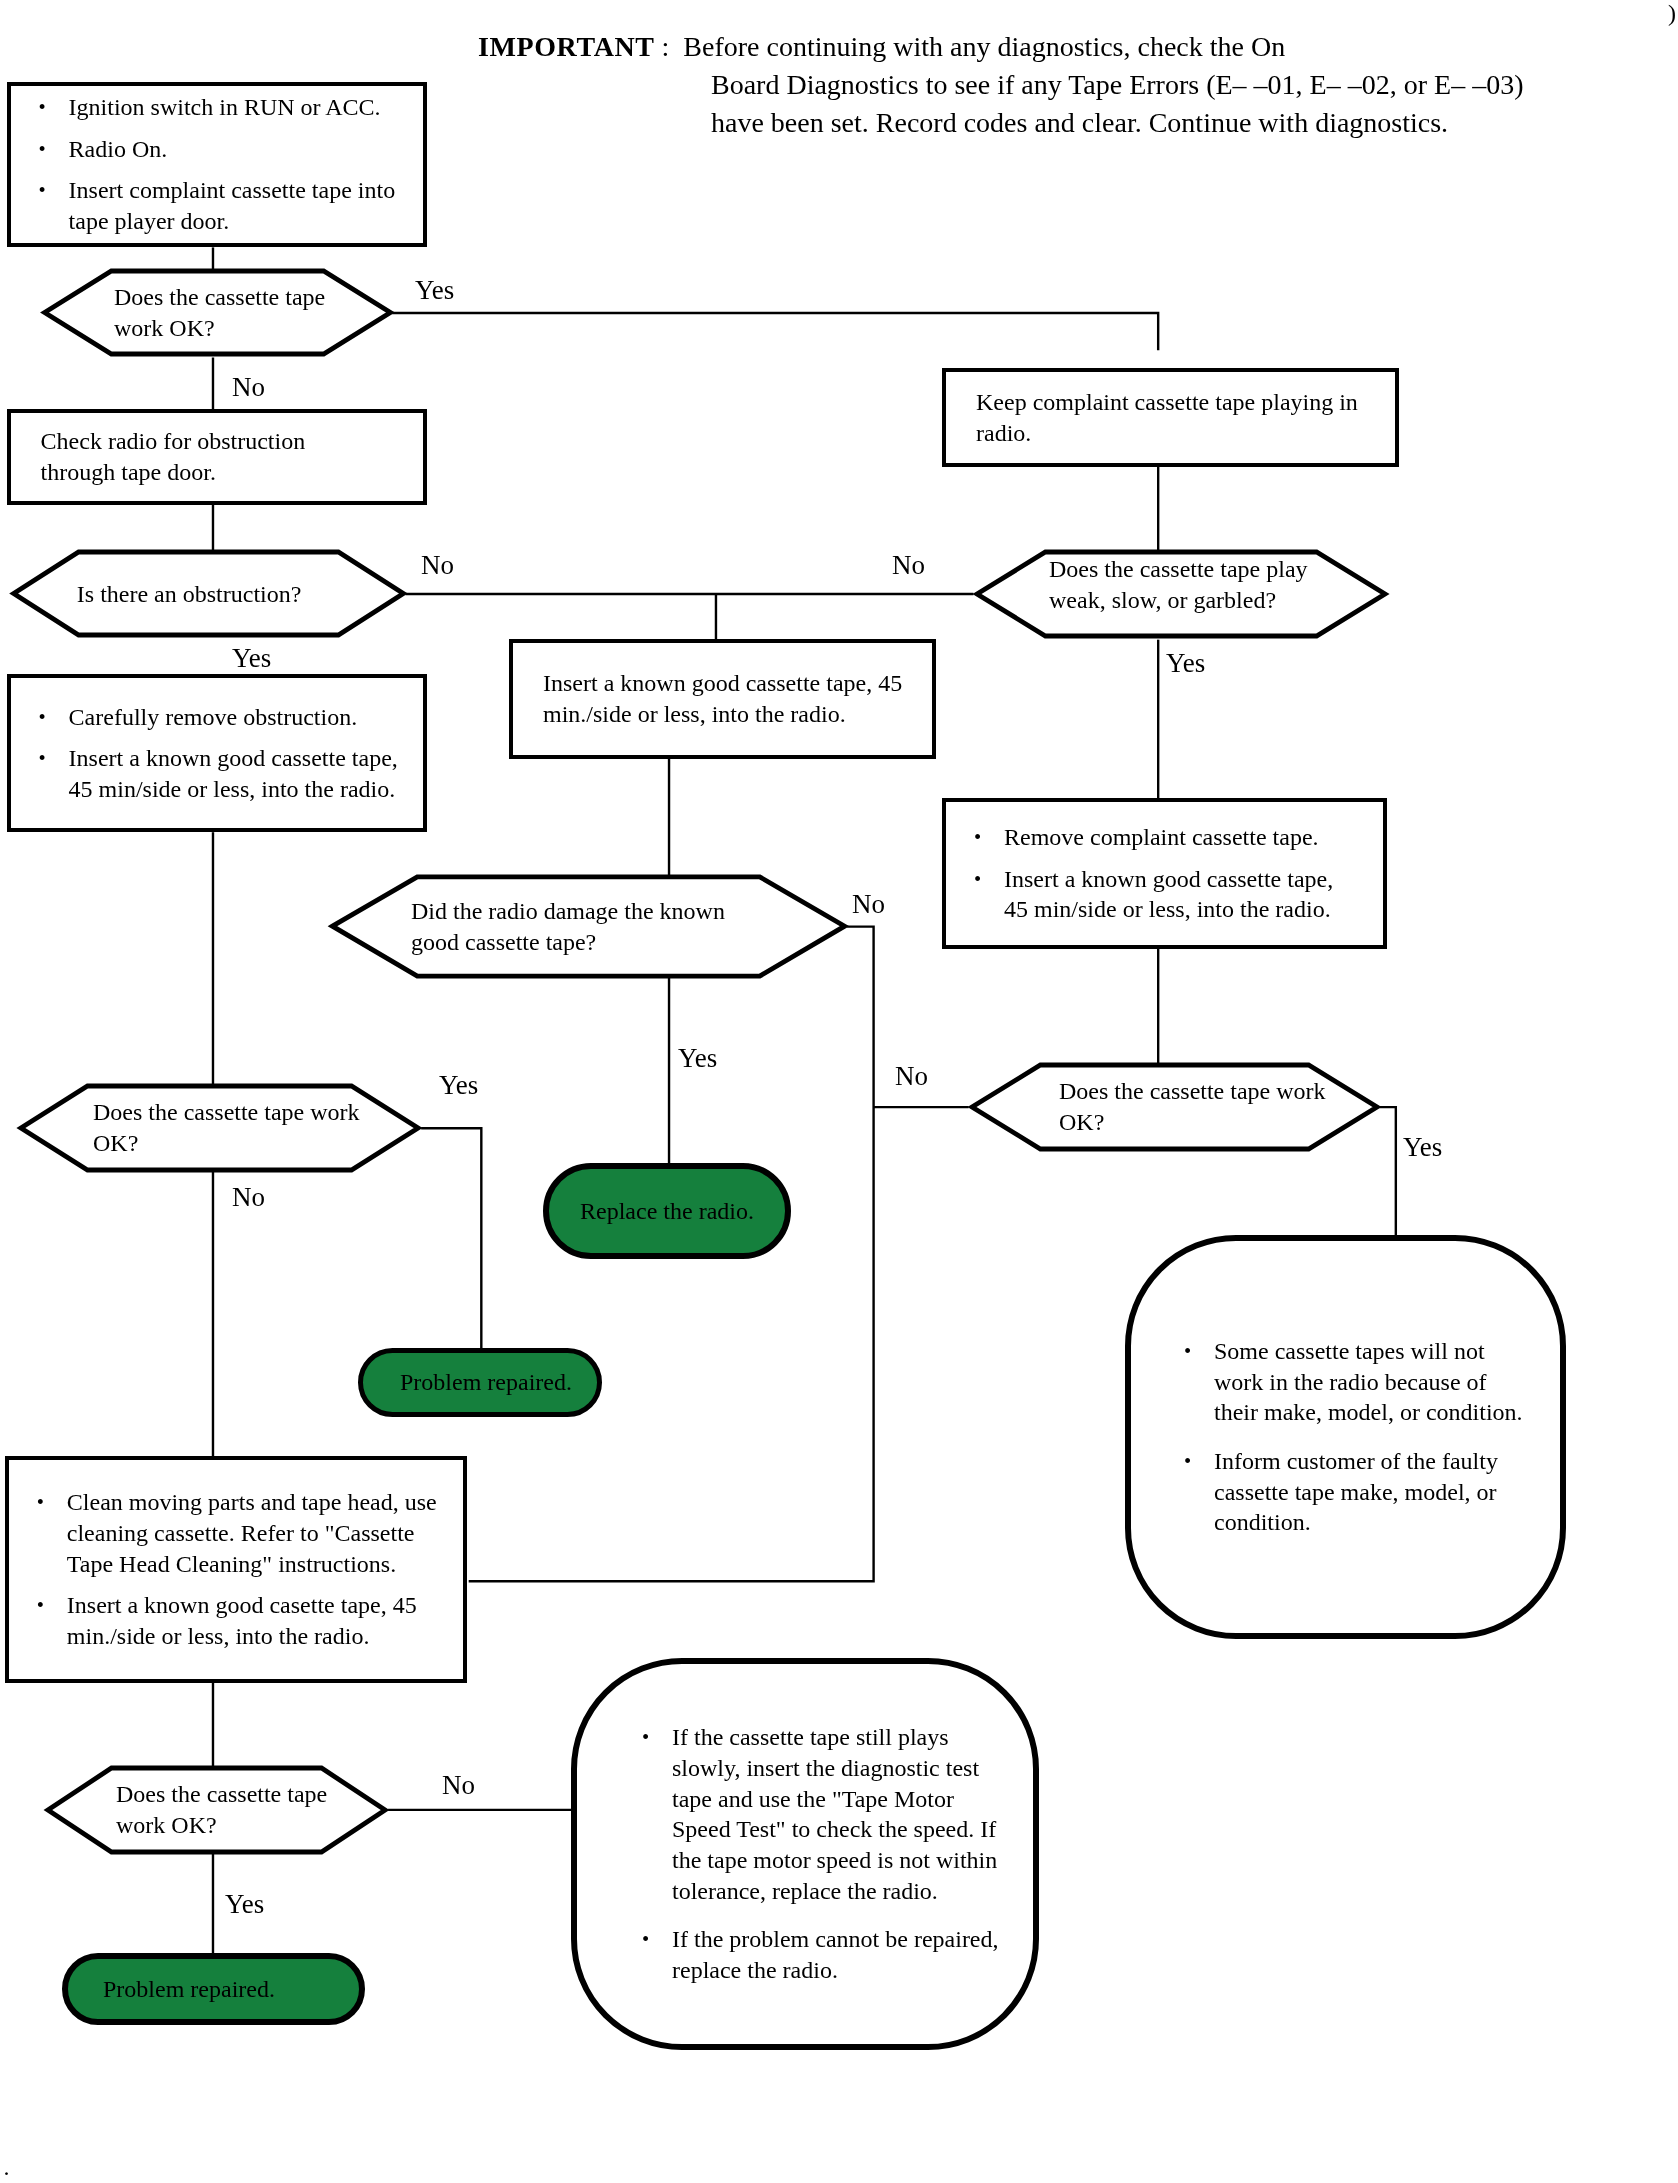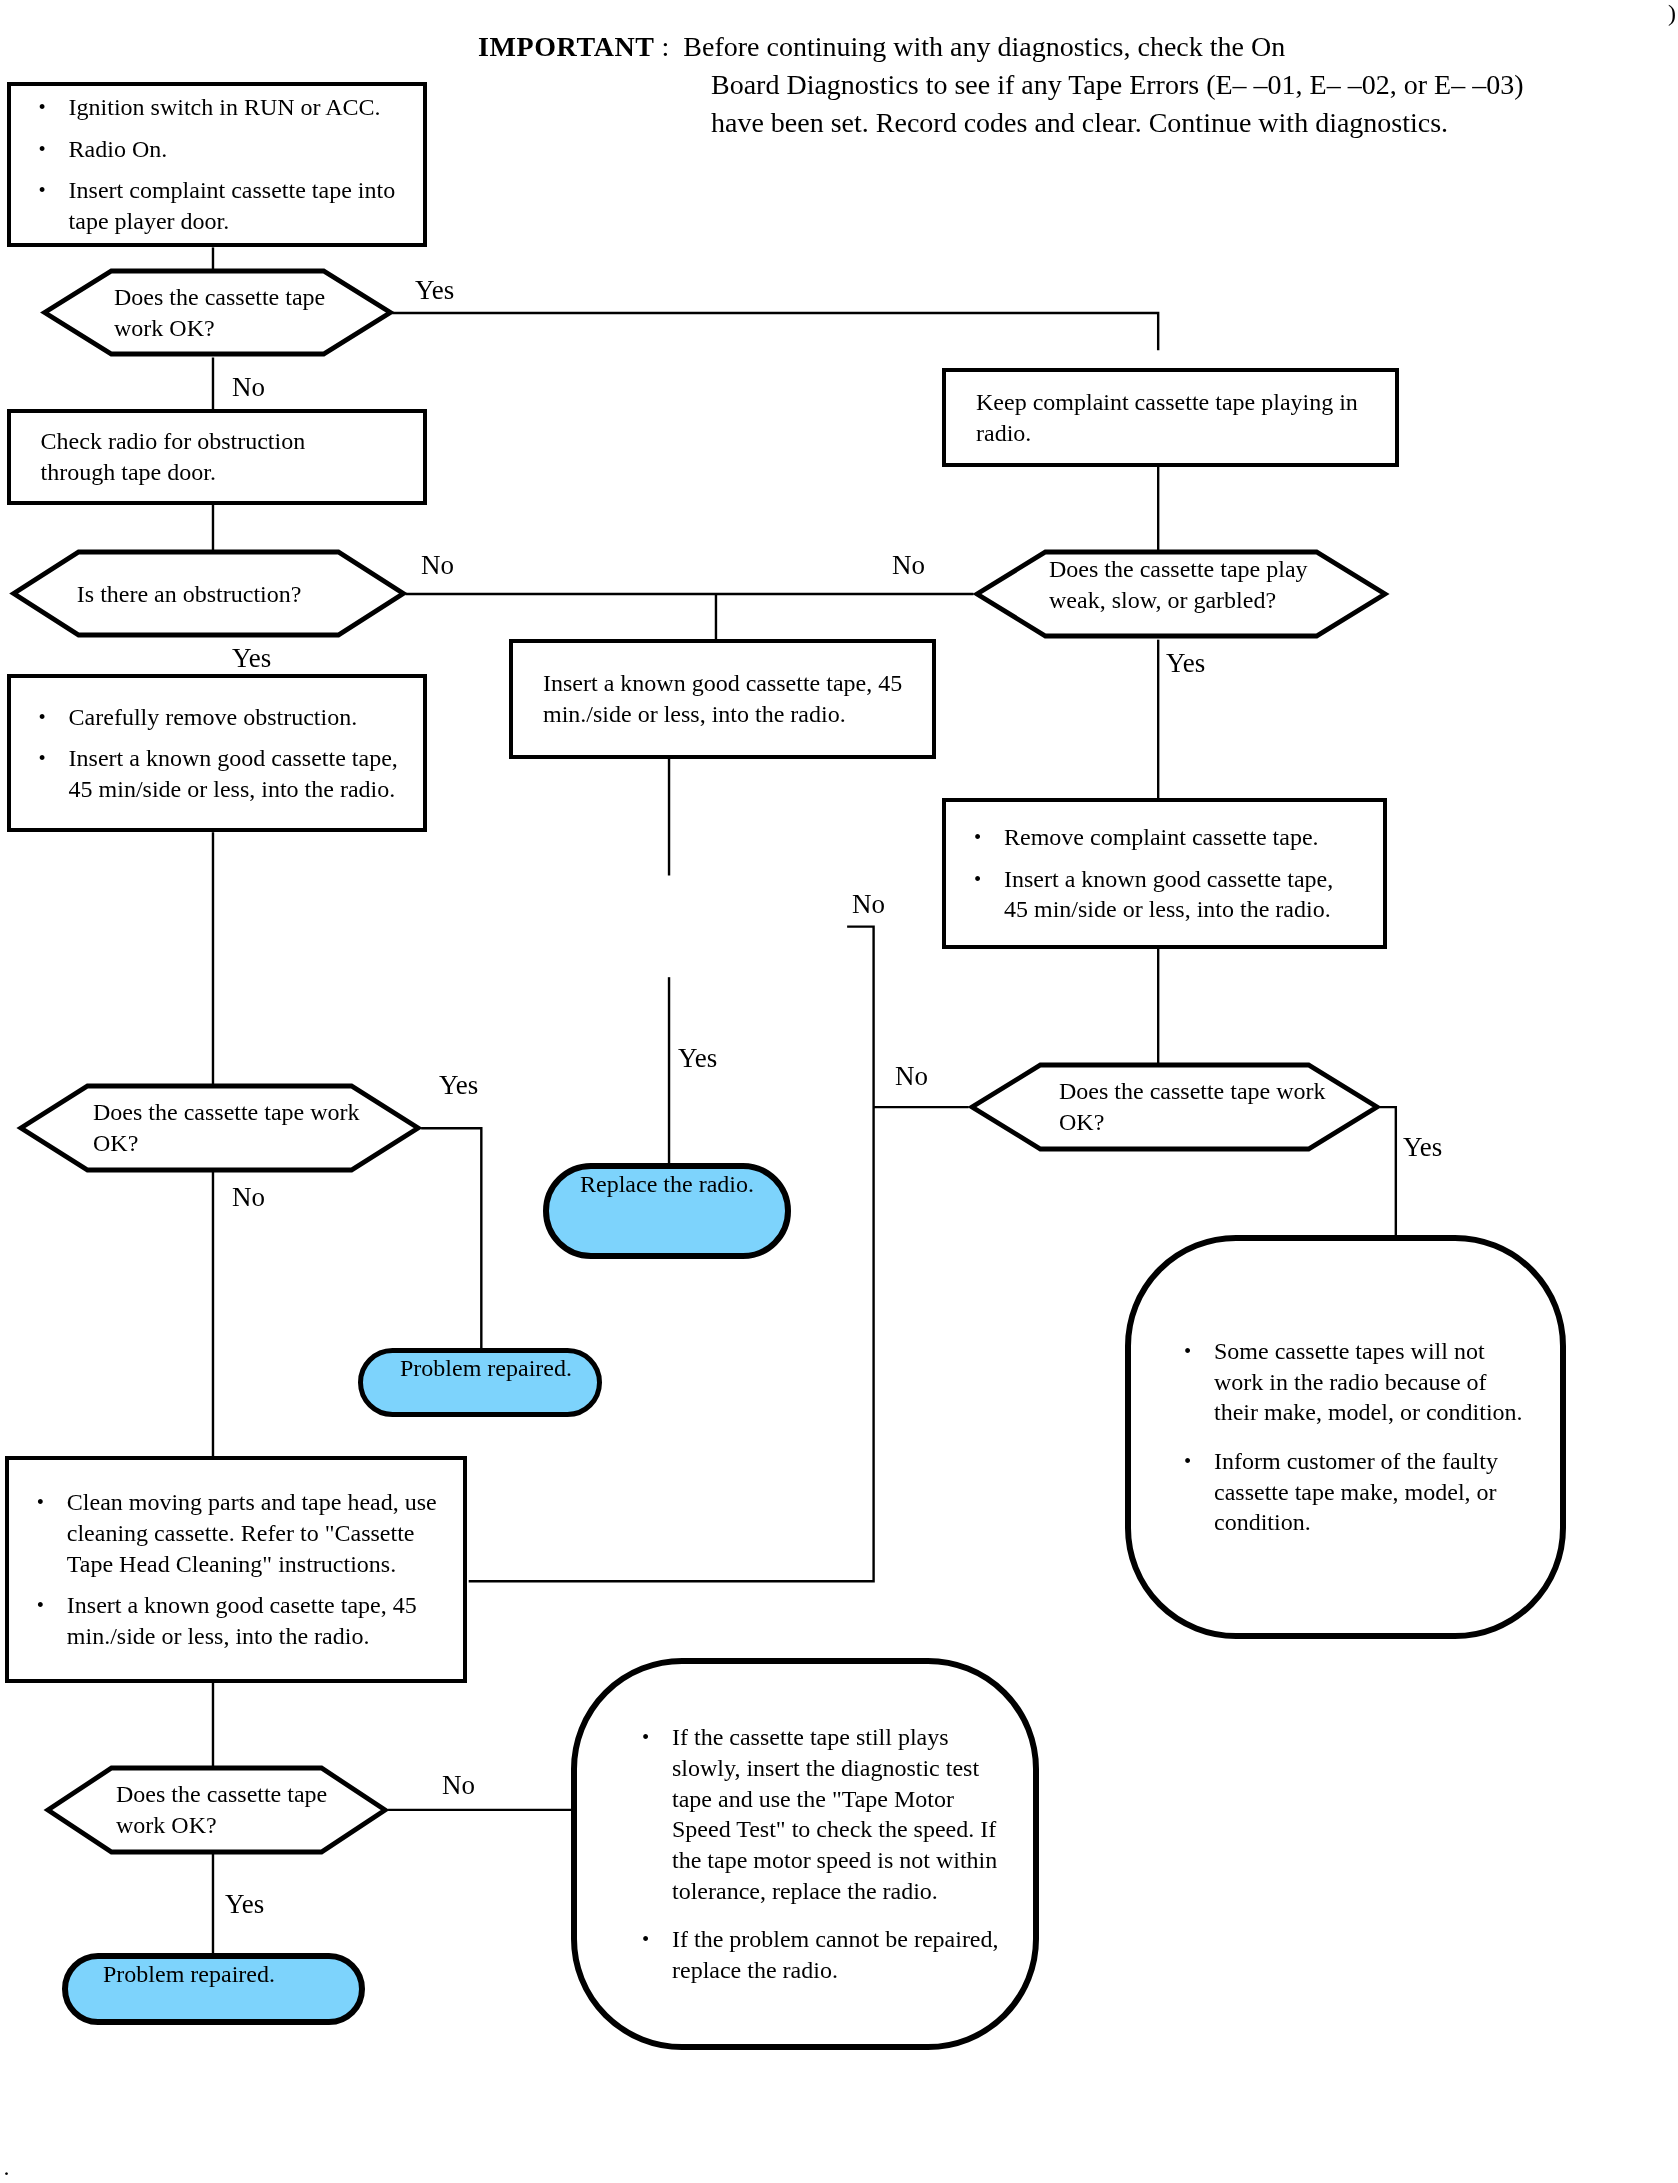--- a/index.html
+++ b/index.html
@@ -19,22 +19,22 @@
     padding:14.4px 21.7px 14.4px 28px;
   }
   .plainlabel{white-space:pre-line;}
   .bullet-row{display:flex;align-items:flex-start;}
   .bullet-dot{flex:0 0 30px;width:30px;font-size:20.5px;line-height:1.5;}
   .bullet-text{flex:1;}
   .hex{background:transparent;display:flex;align-items:center;}
   .hex svg{position:absolute;left:0;top:0;overflow:visible;}
   .hex .hex-label{position:relative;z-index:2;}
   .oval{
-    border:6.6px solid #000;background:#7dd3fc;
-    display:flex;
+    border:6.6px solid #000;background:#15803d;
+    display:flex;align-items:center;
   }
   .bubble{
     border:6.6px solid #000;background:#fff;border-radius:111px;
     display:flex;flex-direction:column;justify-content:center;gap:18px;
   }
   .edge-label{position:absolute;font-size:27px;line-height:1;}
   #header-block{
     position:absolute;left:478px;top:28px;width:1143px;
     font-size:28px;line-height:38px;
   }
@@ -141,20 +141,26 @@
       <div class="bullet-row">
         <span class="bullet-dot">•</span>
         <span class="bullet-text">Remove complaint cassette tape.</span>
       </div>
       <div class="bullet-row">
         <span class="bullet-dot">•</span>
         <span class="bullet-text">Insert a known good cassette tape, 45 min/side or less, into the radio.</span>
       </div>
     </div>
 
+  <div class="node hex" style="left:330px;top:873px;width:517px;height:107px;">
+    <svg width="517" height="107" viewBox="0 0 859 177">
+      <polygon points="4,88 145,6 714,6 855,88 714,171 145,171" fill="#fff" stroke="#000" stroke-width="8"></polygon>
+    </svg>
+    <div class="hex-label" style="padding-left:81px;padding-right:84px;">Did the radio damage the known good cassette tape?</div>
+  </div>
 
   <div class="node hex" style="left:18px;top:1083px;width:403px;height:90px;">
     <svg width="403" height="90" viewBox="0 0 670 150">
       <polygon points="4,75 115,5 555,5 666,75 555,145 115,145" fill="#fff" stroke="#000" stroke-width="8"></polygon>
     </svg>
     <div class="hex-label" style="padding-left:75px;padding-right:57px;">Does the cassette tape work OK?</div>
   </div>
 
   <div class="node hex" style="left:969px;top:1062px;width:411px;height:90px;">
     <svg width="411" height="90" viewBox="0 0 683 150">

